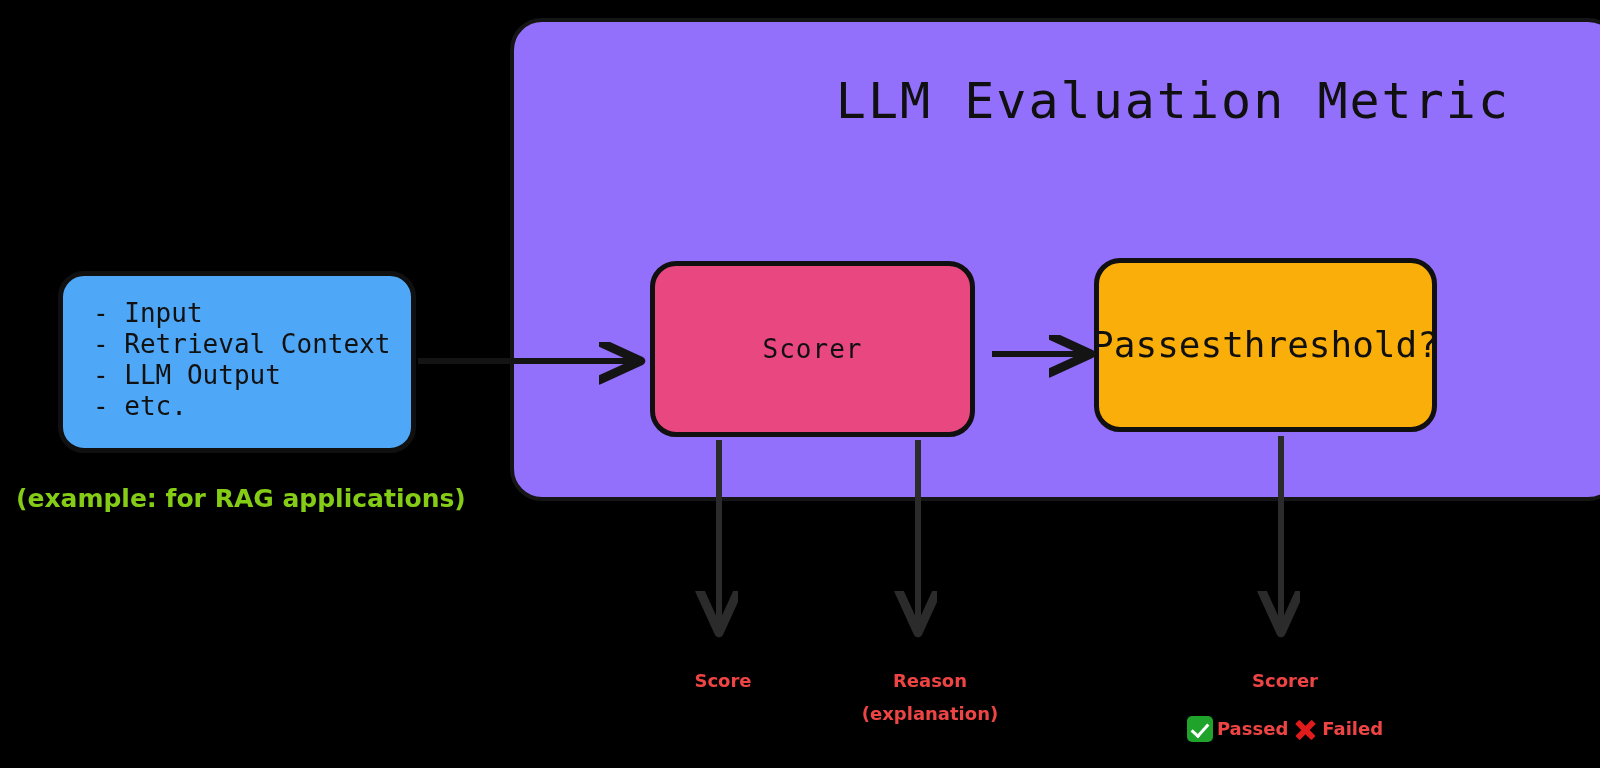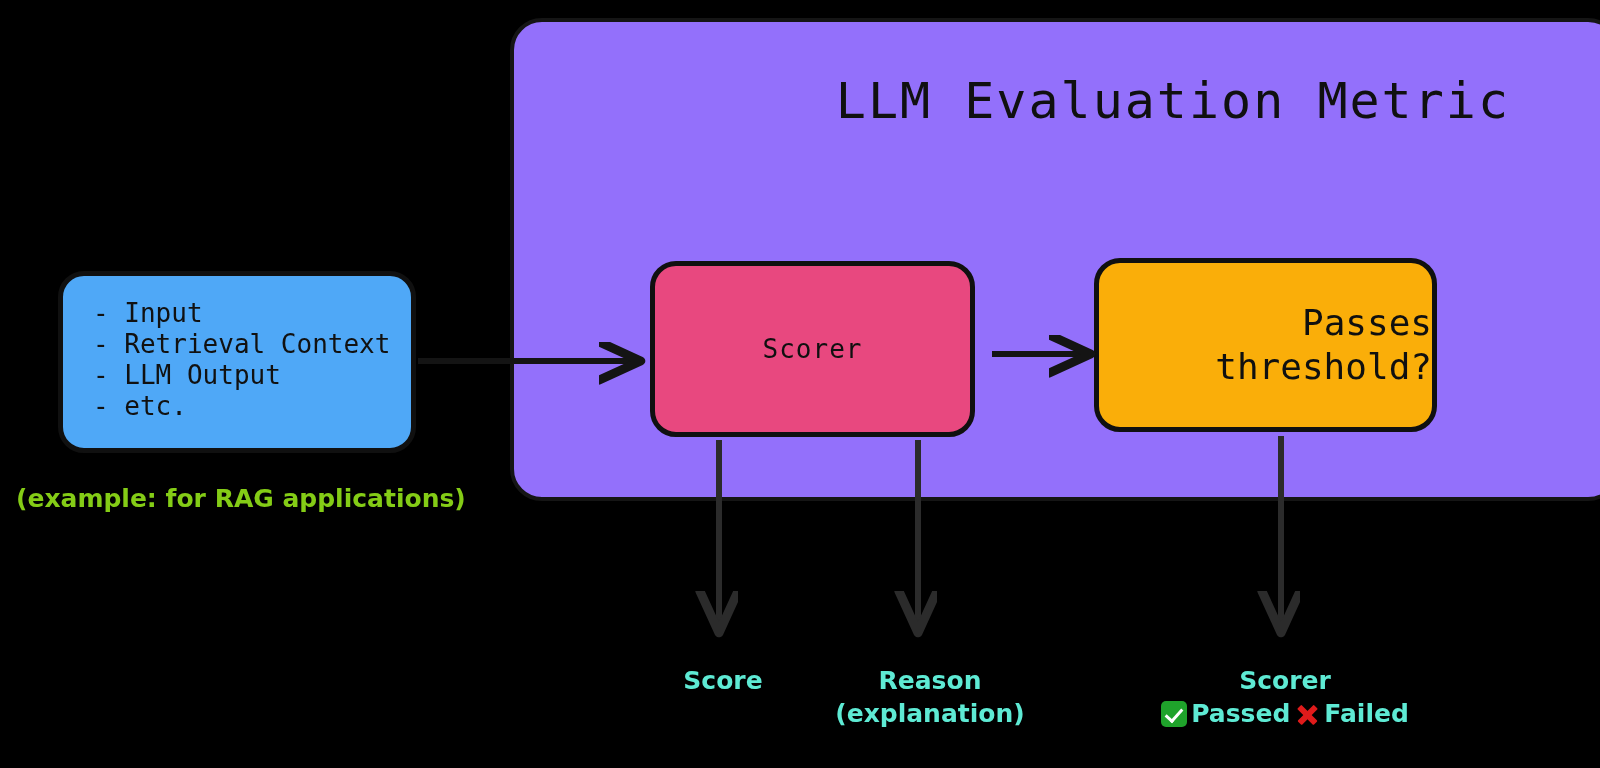--- a/index.html
+++ b/index.html
@@ -107,22 +107,22 @@
     position: absolute;
     left: 1094px;
     top: 258px;
     width: 343px;
     height: 174px;
     background: #FAAE09;
     border: 5px solid #101010;
     border-radius: 26px;
     box-sizing: border-box;
     display: flex;
-    flex-direction: column;
-    align-items: flex-end;
+    flex-direction: row;
+    align-items: center;
     justify-content: center;
   }
   .threshold-label {
     color: #101010;
     font-size: 36px;
     line-height: 44px;
     text-align: center;
     font-family: "DejaVu Sans Mono", "Liberation Mono", monospace;
   }
 
@@ -132,37 +132,38 @@
     left: 0;
     top: 0;
     width: 1600px;
     height: 768px;
     pointer-events: none;
   }
 
   
   .out-label {
     position: absolute;
-    color: #5eead4;
-    font-size: 25px;
+    color: #ef4444;
+    font-size: 18px;
     font-weight: bold;
     text-align: center;
     font-family: "DejaVu Sans", "Liberation Sans", sans-serif;
     white-space: nowrap;
     line-height: 33px;
   }
   .out-score   { left: 618px;  top: 664px; width: 210px; }
   .out-reason  { left: 820px;  top: 664px; width: 220px; }
   .out-verdict { left: 1140px; top: 664px; width: 290px; }
 
   .verdict-row {
     display: flex;
     align-items: center;
     justify-content: center;
     gap: 4px;
+    margin-top: 15px;
   }
   .emoji-check, .emoji-cross {
     display: inline-block;
     width: 26px;
     height: 26px;
     position: relative;
     vertical-align: middle;
   }
   .emoji-check {
     background: #1FA32B;

